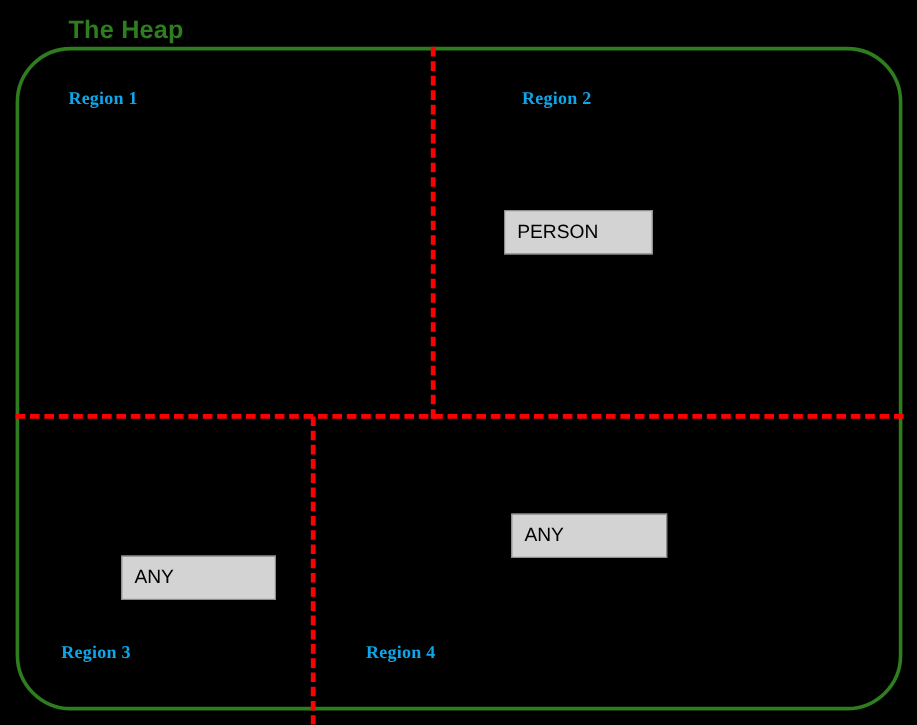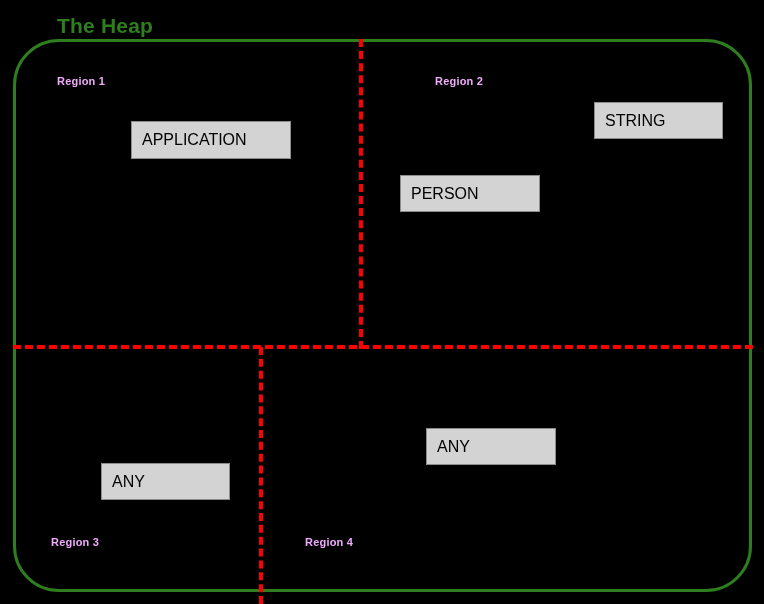--- a/index.html
+++ b/index.html
@@ -61,25 +61,26 @@
     left: 259px;
     top: 347px;
     width: 0;
     height: 257px;
     border-left: 4px dashed #FF0000;
   }
 
   
   .region-label {
     position: absolute;
-    color: #f0abfc;
-    font-size: 11px;
+    color: #0ea5e9;
+    font-size: 15px;
     font-weight: bold;
     letter-spacing: 0.2px;
     white-space: nowrap;
+    font-family: Liberation Serif, serif;
   }
   .region-1 { left: 57px;  top: 75px; }
   .region-2 { left: 387px; top: 75px; margin-left: 48px; }
   .region-3 { left: 51px;  top: 536px; }
   .region-4 { left: 305px; top: 536px; }
 
   
   .obj-box {
     position: absolute;
     background: #D3D3D3;
@@ -87,21 +88,21 @@
     box-sizing: border-box;
     color: #000000;
     font-size: 16px;
     display: flex;
     align-items: center;
     padding-left: 10px;
     white-space: nowrap;
   }
   .box-application { left: 131px; top: 121px; width: 160px; height: 38px; }
   .box-string      { left: 594px; top: 102px; width: 129px; height: 37px; }
-  .box-person      { left: 400px; top: 175px; width: 140px; height: 37px; }
+  .box-person      { left: 420px; top: 175px; width: 124px; height: 37px; }
   .box-any-r3      { left: 101px; top: 463px; width: 129px; height: 37px; }
   .box-any-r4      { left: 426px; top: 428px; width: 130px; height: 37px; }
 </style>
 </head>
 <body>
 
 <div id="canvas">
 
   <div class="heap-label">The Heap</div>
 
@@ -109,19 +110,17 @@
 
   <div class="divider-h"></div>
   <div class="divider-v-top"></div>
   <div class="divider-v-bottom"></div>
 
   <div class="region-label region-1">Region 1</div>
   <div class="region-label region-2">Region 2</div>
   <div class="region-label region-3">Region 3</div>
   <div class="region-label region-4">Region 4</div>
 
-  <div class="obj-box box-application">APPLICATION</div>
-  <div class="obj-box box-string">STRING</div>
   <div class="obj-box box-person">PERSON</div>
   <div class="obj-box box-any-r3">ANY</div>
   <div class="obj-box box-any-r4">ANY</div>
 
 </div>
 
 </body></html>

